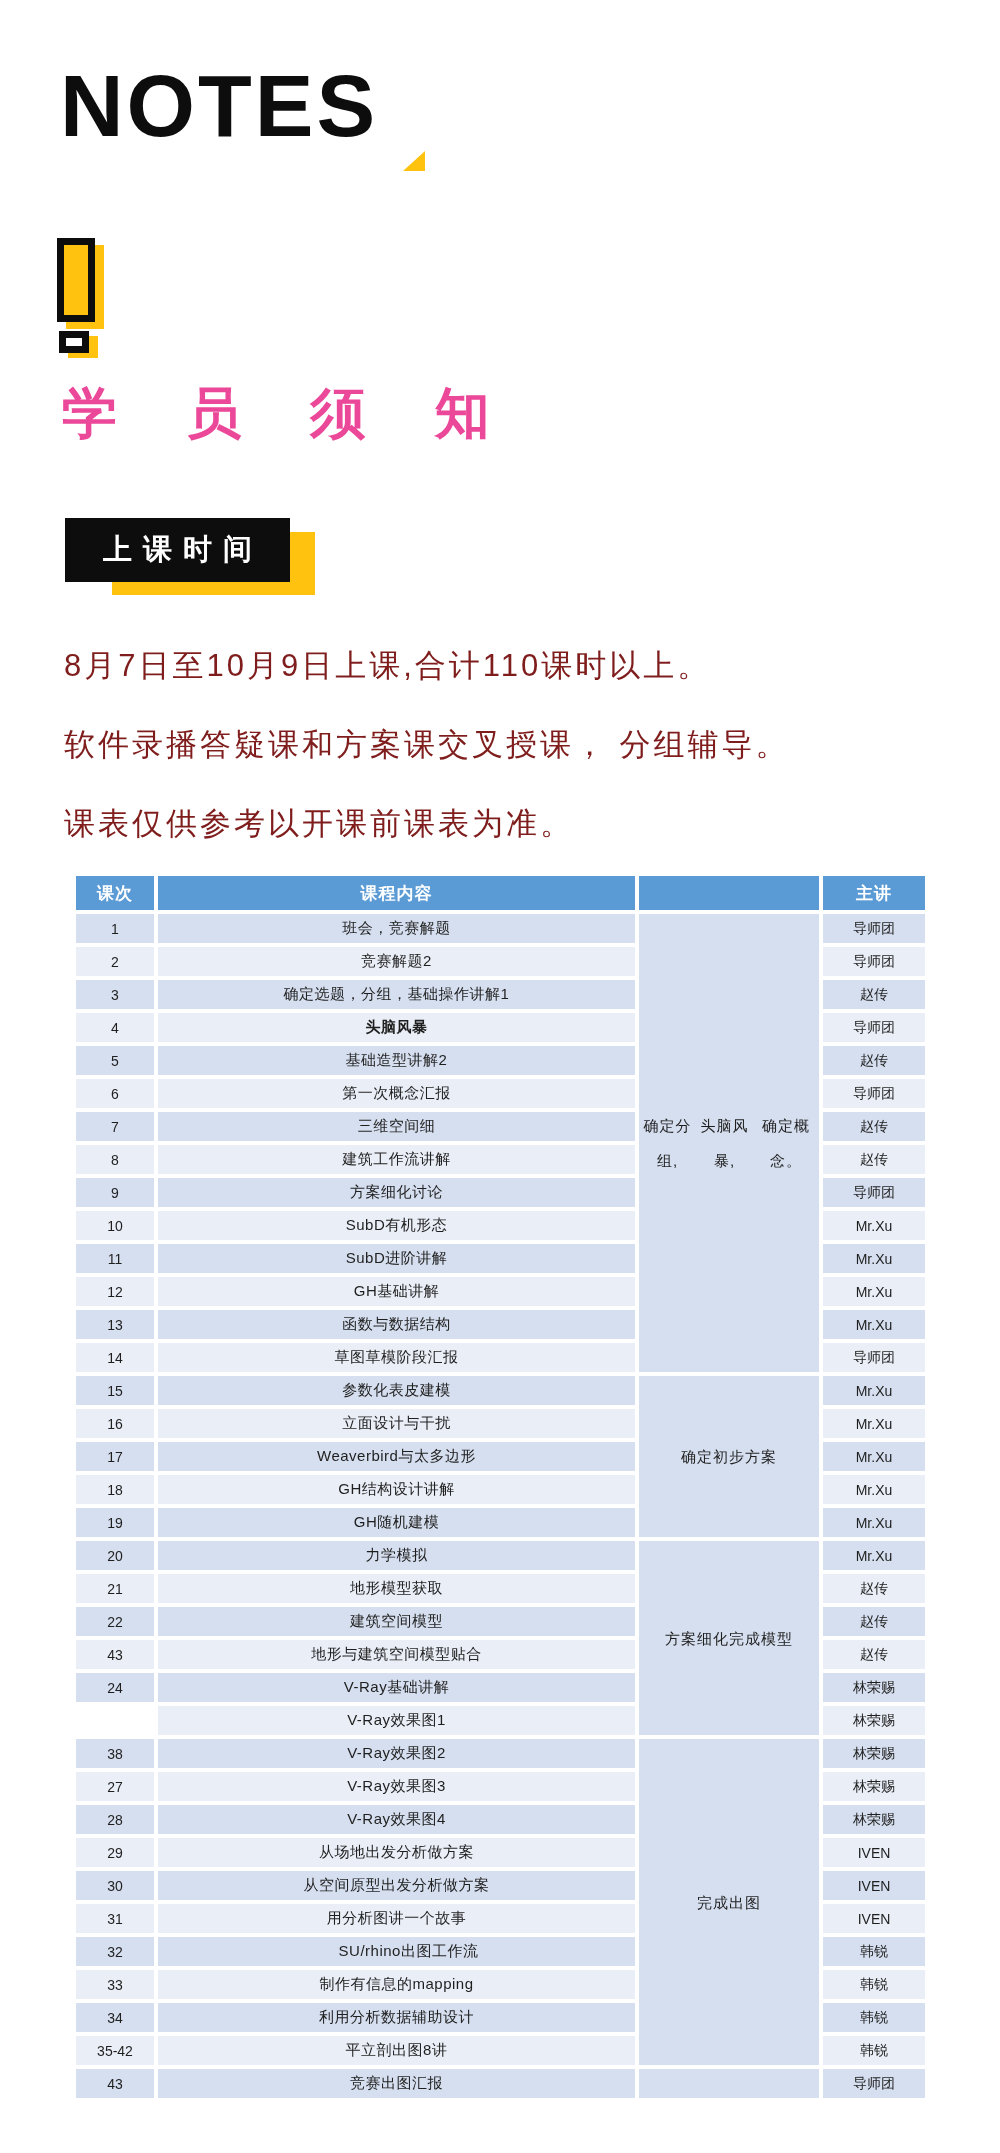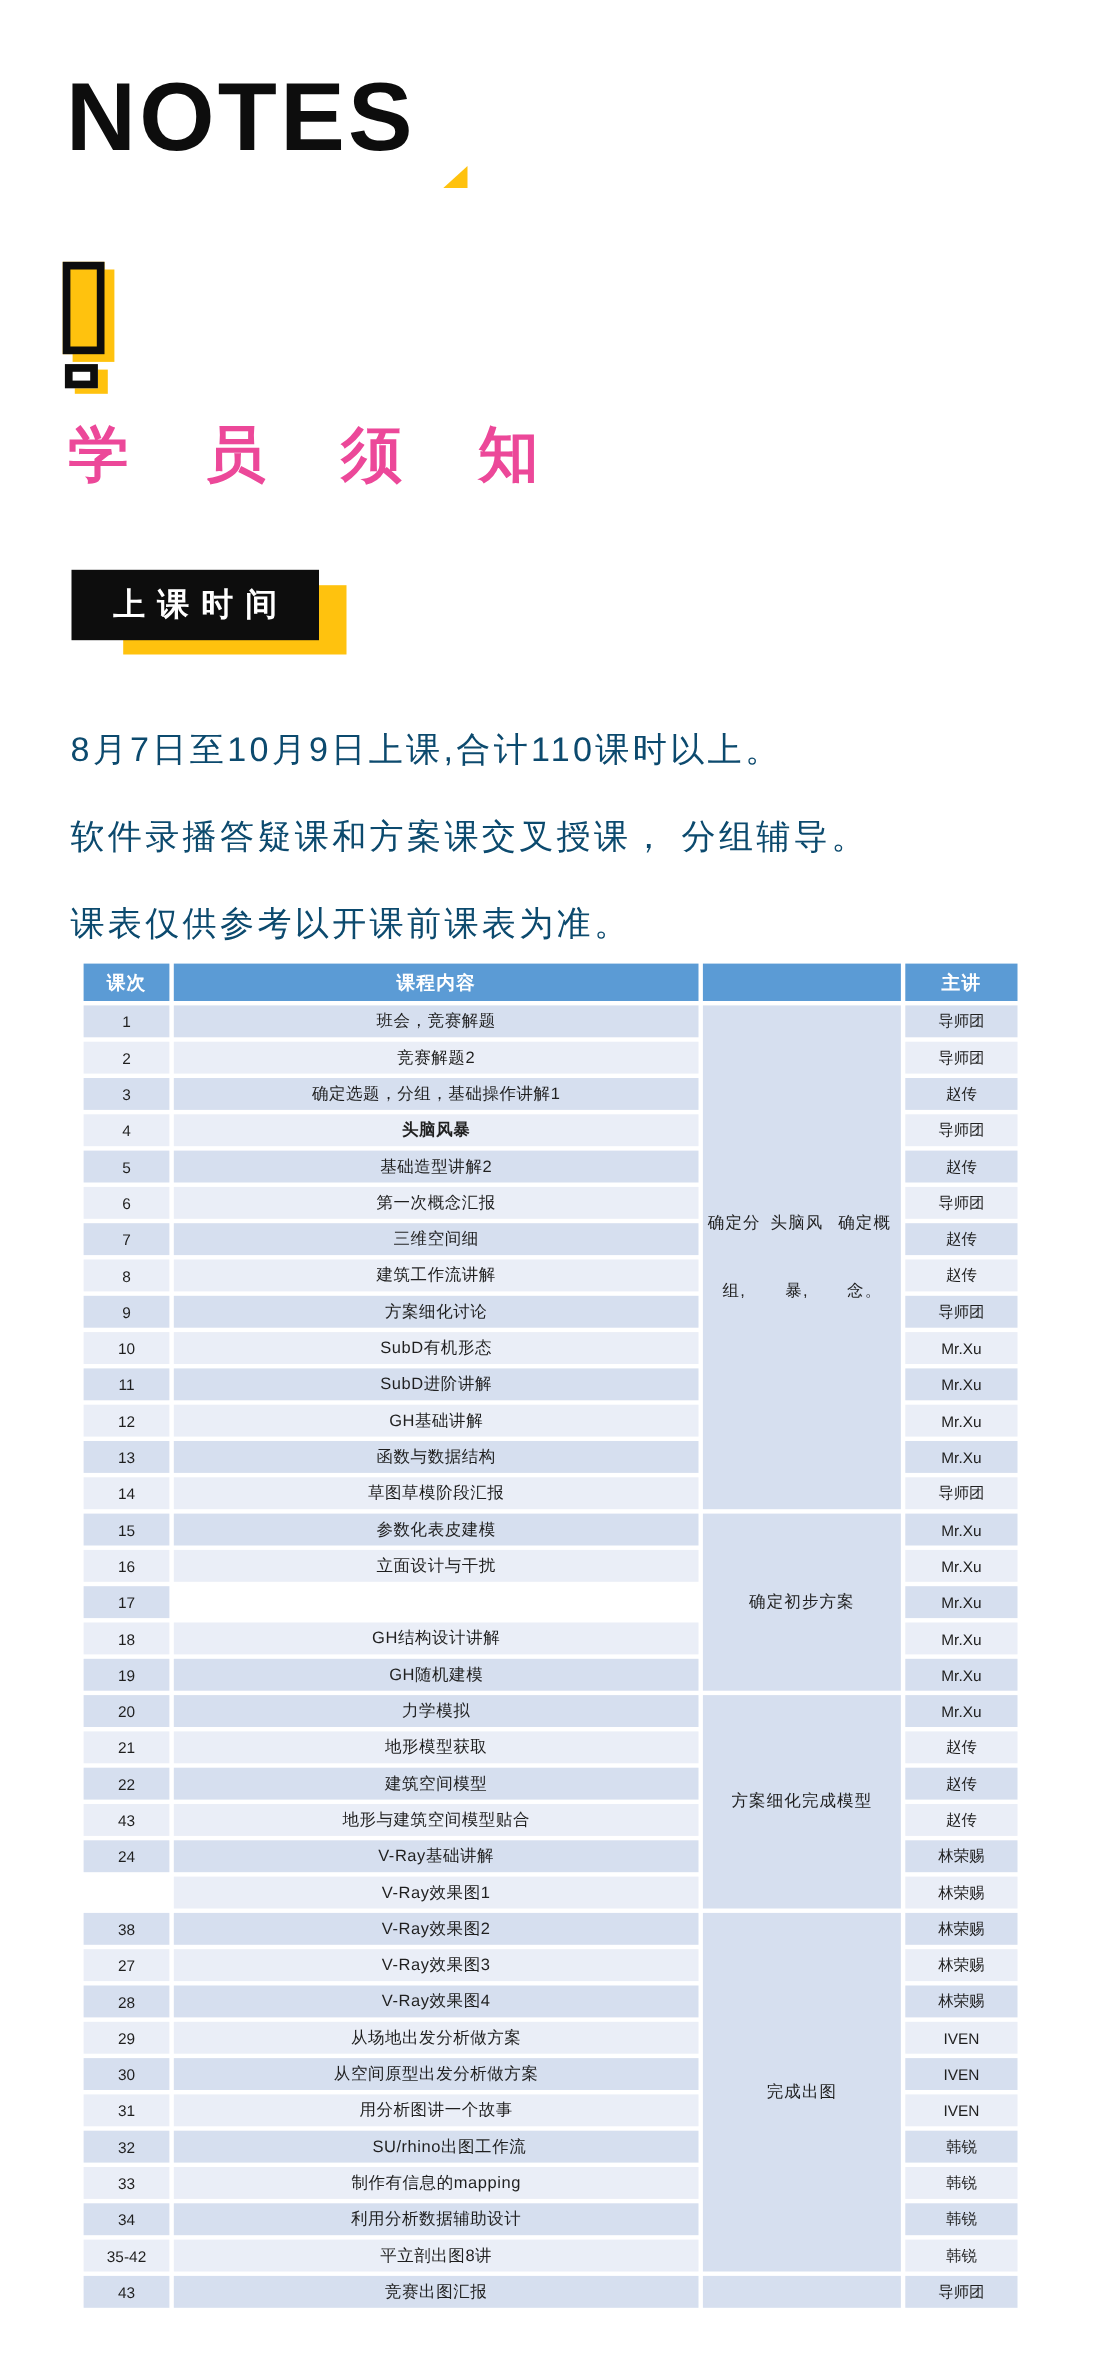--- a/index.html
+++ b/index.html
@@ -22,36 +22,36 @@
 
   
   .badge-wrap{position:absolute;left:65px;top:518px;width:223px;height:64px;}
   .badge-yellow{position:absolute;left:47px;top:14px;width:203px;height:63px;background:#FFC20E;}
   .badge-black{position:absolute;left:0;top:0;width:225px;height:64px;background:#0d0d0d;
                display:flex;align-items:center;justify-content:center;}
   .badge-black span{color:#ffffff;font-size:29px;font-weight:700;letter-spacing:11px;
                     padding-left:11px;white-space:nowrap;}
 
   
-  .paras{position:absolute;left:64px;top:664px;width:900px;color:#0c4a6e;}
+  .paras{position:absolute;left:64px;top:648px;width:900px;color:#7f1d1d;}
   .paras p{margin:0 0 43px 0;font-size:31px;letter-spacing:3px;line-height:36px;white-space:nowrap;}
 
   
   .sched{position:absolute;left:76px;top:876px;display:grid;
          grid-template-columns:78px 477px 180px 102px;
          grid-template-rows:34px;grid-auto-rows:29px;gap:4px;background:#ffffff;}
   .cell{display:flex;align-items:center;justify-content:center;overflow:hidden;}
   .hcell{background:#5B9BD5;color:#ffffff;font-size:17px;font-weight:700;letter-spacing:1px;}
   .num{font-size:14px;color:#1f1f1f;}
   .cont{font-size:15px;color:#1f1f1f;letter-spacing:0.5px;}
   .lect{font-size:14px;color:#1f1f1f;}
   .shade-dark{background:#D6DFEF;}
   .shade-light{background:#EAEEF7;}
   .phase{background:#D6DFEF;display:flex;align-items:center;justify-content:center;
-         text-align:center;font-size:15px;color:#1f1f1f;line-height:62px;letter-spacing:1px;}
+         text-align:center;font-size:15px;color:#1f1f1f;line-height:35px;letter-spacing:1px;}
 </style>
 </head>
 <body>
 
 <div class="page">
 
   <div class="notes-title">NOTES</div>
   <div class="notes-tri"></div>
 
   <div class="excl-bar"></div>
@@ -119,20 +119,21 @@
       <div class="cell num shade-light" style="grid-area: 15 / 1;">14</div>
       <div class="cell cont shade-light" style="grid-area: 15 / 2;">草图草模阶段汇报</div>
       <div class="cell lect shade-light" style="grid-area: 15 / 4;">导师团</div>
       <div class="cell num shade-dark" style="grid-area: 16 / 1;">15</div>
       <div class="cell cont shade-dark" style="grid-area: 16 / 2;">参数化表皮建模</div>
       <div class="cell lect shade-dark" style="grid-area: 16 / 4;">Mr.Xu</div>
       <div class="cell num shade-light" style="grid-area: 17 / 1;">16</div>
       <div class="cell cont shade-light" style="grid-area: 17 / 2;">立面设计与干扰</div>
       <div class="cell lect shade-light" style="grid-area: 17 / 4;">Mr.Xu</div>
       <div class="cell num shade-dark" style="grid-area: 18 / 1;">17</div>
+      <div class="cell cont shade-dark" style="grid-area: 18 / 2;">Weaverbird与太多边形</div>
       <div class="cell lect shade-dark" style="grid-area: 18 / 4;">Mr.Xu</div>
       <div class="cell num shade-light" style="grid-area: 19 / 1;">18</div>
       <div class="cell cont shade-light" style="grid-area: 19 / 2;">GH结构设计讲解</div>
       <div class="cell lect shade-light" style="grid-area: 19 / 4;">Mr.Xu</div>
       <div class="cell num shade-dark" style="grid-area: 20 / 1;">19</div>
       <div class="cell cont shade-dark" style="grid-area: 20 / 2;">GH随机建模</div>
       <div class="cell lect shade-dark" style="grid-area: 20 / 4;">Mr.Xu</div>
       <div class="cell num shade-dark" style="grid-area: 21 / 1;">20</div>
       <div class="cell cont shade-dark" style="grid-area: 21 / 2;">力学模拟</div>
       <div class="cell lect shade-dark" style="grid-area: 21 / 4;">Mr.Xu</div>

